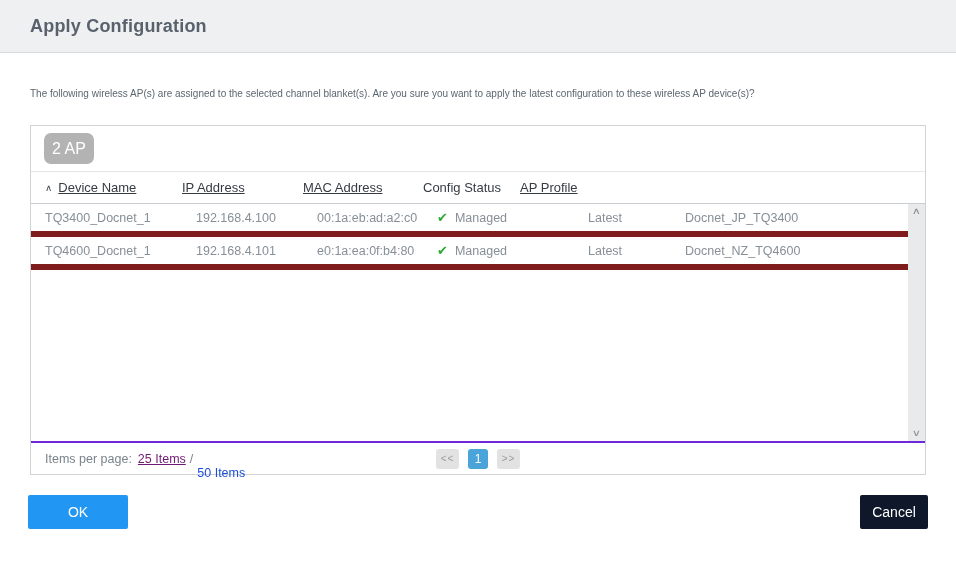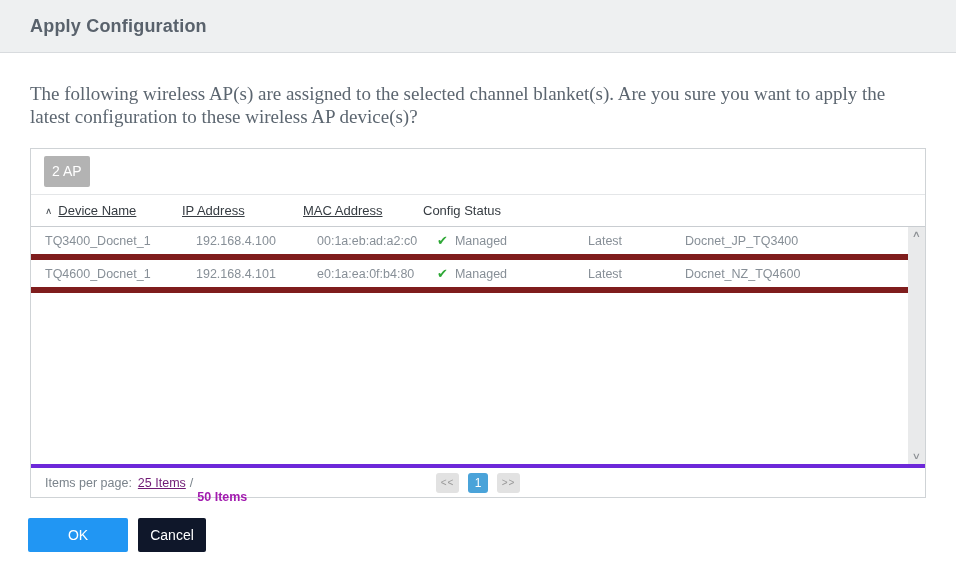--- a/index.html
+++ b/index.html
@@ -3,29 +3,29 @@
 <meta charset="utf-8">
 <style>
   * { margin:0; padding:0; box-sizing:border-box; }
   html,body { width:956px; height:570px; background:#ffffff;
     font-family:"Liberation Sans", sans-serif; }
 
   .titlebar { height:53px; background:#eef0f1; border-bottom:1px solid #d8dbde;
     display:flex; align-items:center; padding:0 30px; }
   .titlebar .title { font-size:18px; font-weight:bold; color:#59626c; letter-spacing:.2px; }
 
-  .message { margin:29px 30px 0; width:896px; font-size:19px; line-height:23px; color:#5c6670;font-family:Liberation Serif, serif; }
+  .message { margin:29px 30px 0; width:896px; font-size:10px; line-height:23px; color:#5c6670; }
 
   .table-card { margin:20px 30px 0; width:896px; height:350px; border:1px solid #cfd3d6;
     display:flex; flex-direction:column; background:#fff; }
 
   .badge-bar { height:46px; flex:0 0 46px; display:flex; align-items:center;
     padding:0 13px; border-bottom:1px solid #e4e6e8; }
-  .badge { background:#b3b3b3; color:#ffffff; font-size:14px; padding:9px 8px;
-    border-radius:2px; line-height:13px; }
+  .badge { background:#b3b3b3; color:#ffffff; font-size:16px; padding:9px 8px;
+    border-radius:7px; line-height:13px; }
 
   .header-row { height:32px; flex:0 0 32px; display:flex; align-items:center;
     padding:0 0 0 14px; border-bottom:1px solid #c9cdd1; font-size:13px; color:#363c42; }
   .hcell { display:flex; align-items:center; }
   .hcell .lbl.sortable { text-decoration:underline; cursor:pointer; }
   .sort-caret { font-size:10px; color:#4a5056; margin-right:6px; transform:scaleY(.9); }
 
   .c1{width:151px} .c2{width:121px} .c3{width:120px} .c4{width:151px} .c5{width:97px} .c6{flex:1}
   .header-row .c1{width:137px}
 
@@ -34,36 +34,36 @@
     margin-right:17px; border-bottom:6px solid #7f1d1d; font-size:12.5px; color:#878f97; }
   .cell { overflow:hidden; white-space:nowrap; padding-right:8px; }
   .check { color:#2ea836; font-size:13px; margin-right:7px; }
 
   .scrollbar { position:absolute; top:0; right:0; bottom:0; width:17px;
     background:#e9eaeb; display:flex; flex-direction:column;
     justify-content:space-between; align-items:center; padding:3px 0; }
   .scroll-arrow { font-size:9px; color:#8c9094; line-height:9px; cursor:pointer;
     transform:scaleX(1.4); }
 
-  .pagination { height:33px; flex:0 0 33px; border-top:4px solid #6d28d9;
+  .pagination { height:33px; flex:0 0 33px; border-top:2px solid #6d28d9;
     display:flex; align-items:center; padding:0 14px; position:relative;
     font-size:12.5px; color:#7a838b; }
   .pp-label { margin-right:6px; }
   .pp-link { color:#701a75; text-decoration:underline; cursor:pointer; margin-right:4px; }
   .pp-sep { margin-right:4px; color:#7a838b; }
-  .pp-total { font-weight:bold; color:#a21caf;margin-top:28px; }
+  .pp-total { font-weight:normal; color:#1d4ed8;margin-top:28px; }
   .pager { position:absolute; left:50%; transform:translateX(-50%);
     display:flex; gap:9px; align-items:center; }
   .pg-btn { min-width:23px; height:20px; background:#e2e2e2; color:#9a9a9a;
     font-size:10px; letter-spacing:1px; border:none; border-radius:3px;
     display:flex; align-items:center; justify-content:center; padding:0 4px; cursor:pointer; }
   .pg-btn.active { background:#4aa3d9; color:#ffffff; font-size:12px; letter-spacing:0;
     min-width:20px; }
 
-  .footer { display:flex; justify-content:flex-start; gap:10px; padding:20px 28px 0; }
+  .footer { display:flex; justify-content:space-between; gap:10px; padding:20px 28px 0; }
   .btn { border:none; height:34px; font-size:14px; color:#fff; border-radius:2px;
     cursor:pointer; font-family:"Liberation Sans", sans-serif; }
   .btn-ok { width:100px; background:#2196f3; }
   .btn-cancel { width:68px; background:#0f172a; }
 </style>
 </head>
 <body>
 
 <div class="titlebar">
   <span class="title">Apply Configuration</span>
@@ -83,20 +83,23 @@
       <span class="lbl sortable">Device Name</span>
     </div>
     <div class="hcell c2">
       <span class="lbl sortable">IP Address</span>
     </div>
     <div class="hcell c3">
       <span class="lbl sortable">MAC Address</span>
     </div>
     <div class="hcell c5">
       <span class="lbl">Config Status</span>
+    </div>
+    <div class="hcell c6">
+      <span class="lbl sortable">AP Profile</span>
     </div>
   </div>
 
   <div class="tbody">
 
     <div class="trow">
       <div class="cell c1">TQ3400_Docnet_1</div>
       <div class="cell c2">192.168.4.100</div>
       <div class="cell c3">00:1a:eb:ad:a2:c0</div>
       <div class="cell c4">

